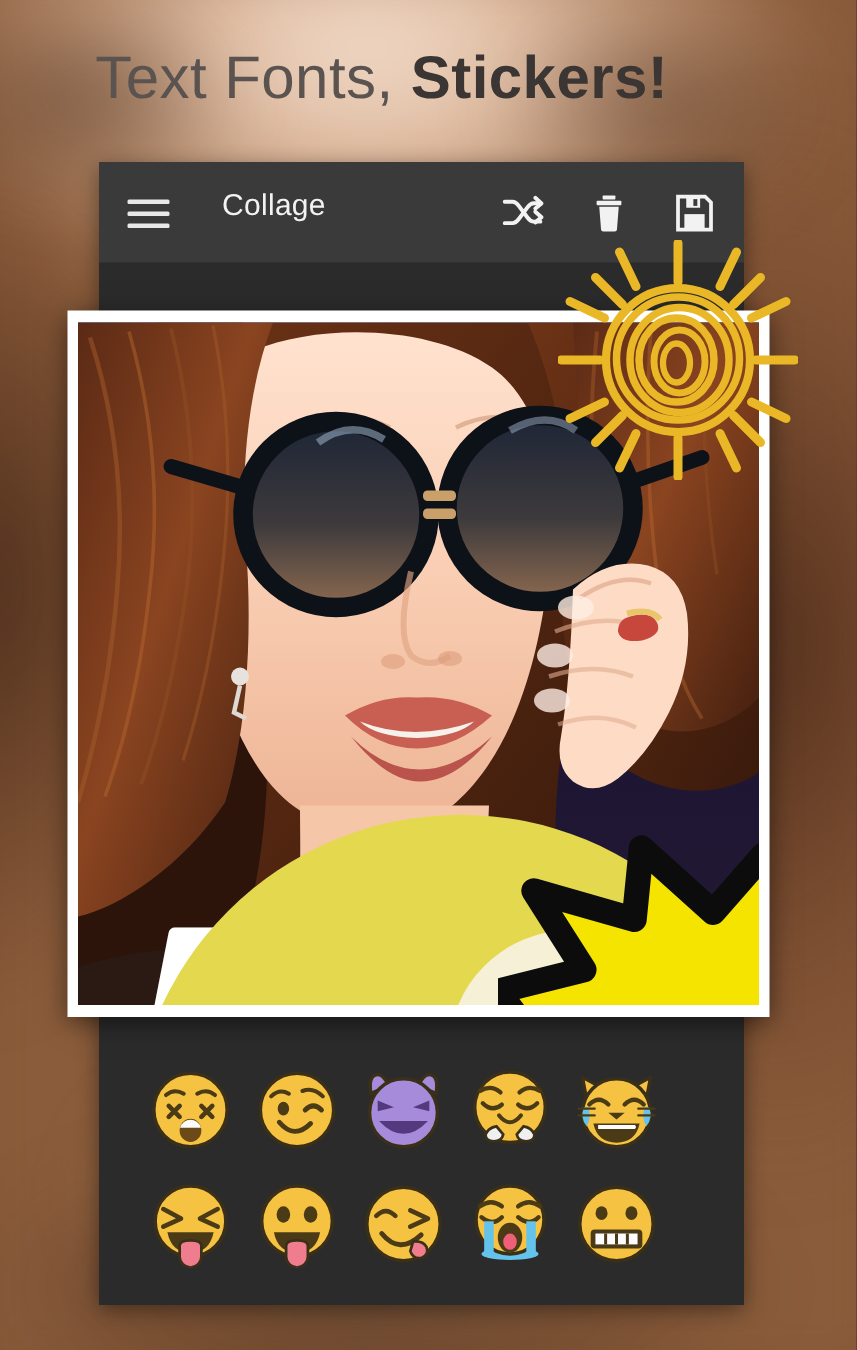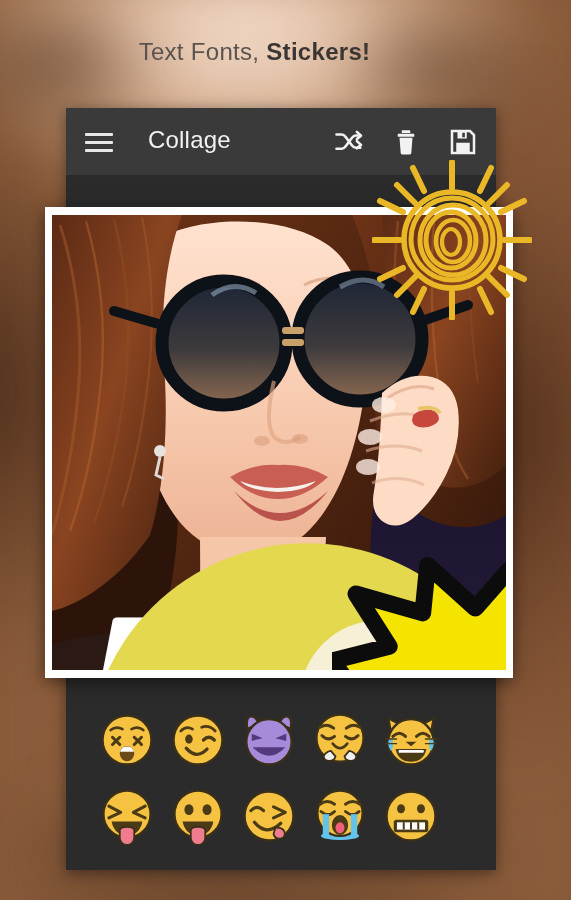--- a/index.html
+++ b/index.html
@@ -48,21 +48,21 @@
   }
   .hamburger i{
     display:block;position:absolute;left:0;width:28px;height:2.6px;
     background:#e8e8e8;border-radius:1px;
   }
   .hamburger i:nth-child(1){top:0;}
   .hamburger i:nth-child(2){top:8px;}
   .hamburger i:nth-child(3){top:16px;}
   #app-title{
     position:absolute;left:82px;top:18px;
-    font-size:24px;color:#f2f2f2;font-weight:400;letter-spacing:.2px;
+    font-size:20px;color:#f2f2f2;font-weight:400;letter-spacing:.2px;
     white-space:nowrap;
   }
   .tb-icon{position:absolute;top:19px;width:30px;height:30px;cursor:pointer;}
   #ic-shuffle{left:268px;}
   #ic-trash{left:325px;}
   #ic-save{left:382px;}
   .tb-icon svg{display:block;width:30px;height:30px;}
 
   
   #picker{position:absolute;left:0;top:584px;width:430px;height:178px;}
@@ -94,21 +94,21 @@
   
   #st-sun{
     position:absolute;left:372px;top:160px;width:160px;height:160px;z-index:9;
     pointer-events:auto;
   }
   #st-sun svg{display:block;width:160px;height:160px;}
 
   
   #headline{
     position:absolute;left:0;top:30px;width:509px;z-index:3;
-    text-align:center;font-size:24px;line-height:44px;
+    text-align:center;font-size:40px;line-height:44px;
     color:#4a4a4a;letter-spacing:.3px;white-space:nowrap;
   }
   #headline .light{font-weight:400;color:#5a5350;}
   #headline .bold{font-weight:700;color:#3b3633;}
 </style>
 </head>
 <body>
 
 <div id="bg">
   <div class="layer bgbase"></div>

